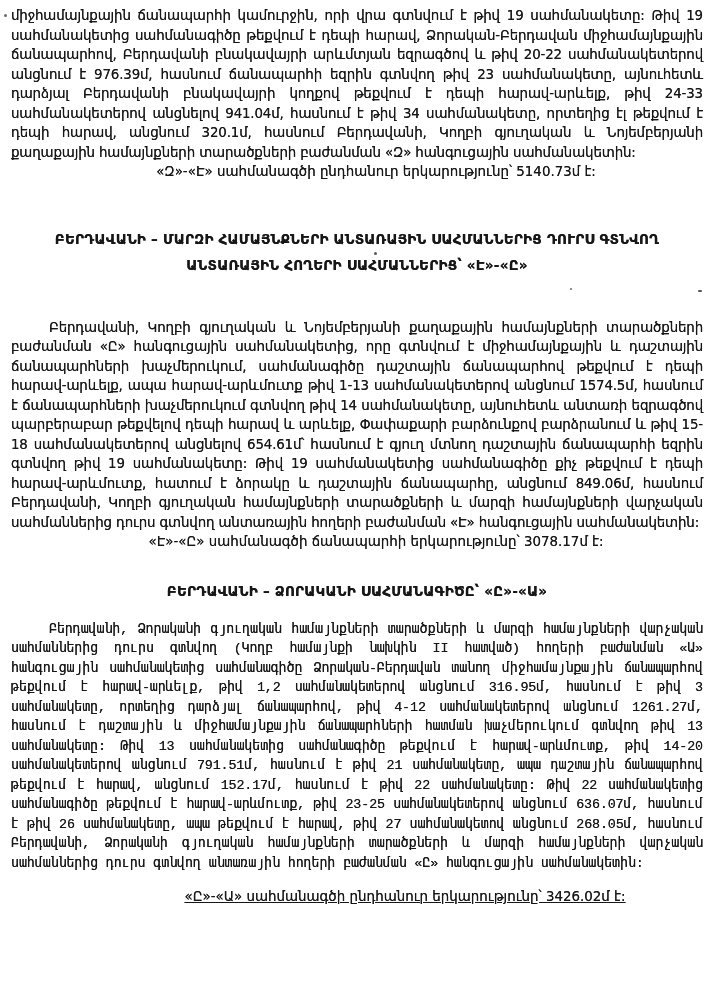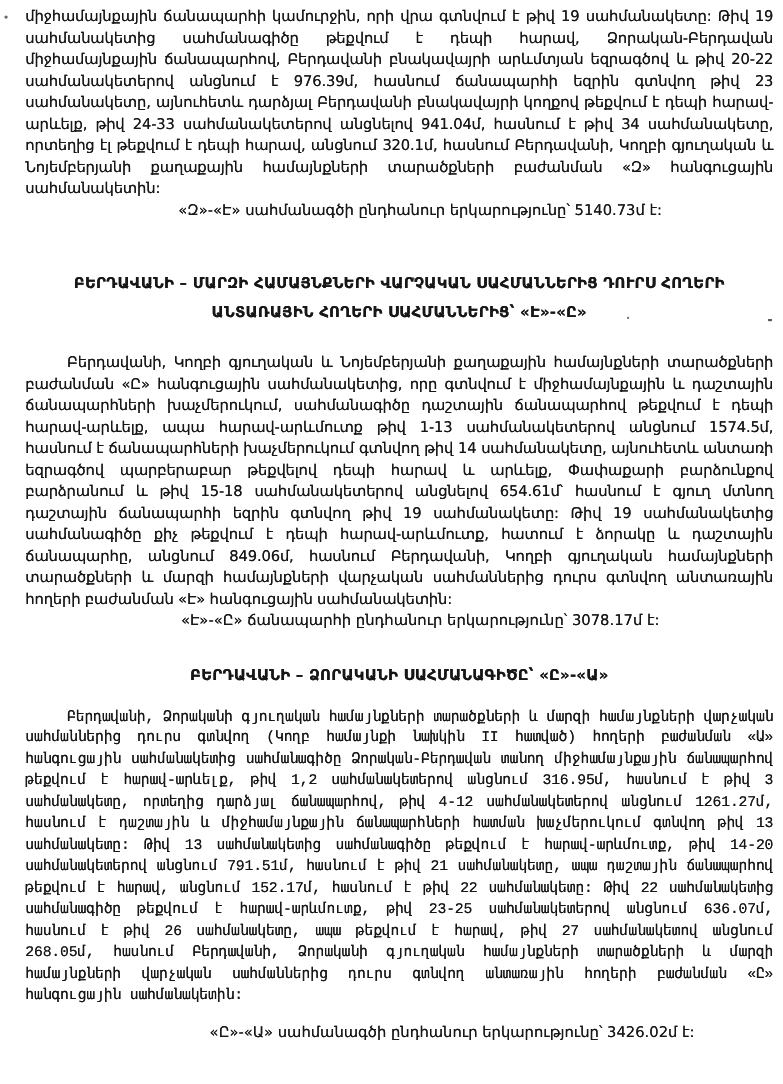--- a/index.html
+++ b/index.html
@@ -11,45 +11,45 @@
     width: 712px;
     height: 985px;
     overflow: hidden;
     position: relative;
     font-family: "DejaVu Sans", "Liberation Sans", sans-serif;
     color: #171717;
     
     text-shadow: 0 0 0.45px rgba(20,20,20,0.85);
   }
   .page {
-    padding: 6px 9px 0 23px;
+    padding: 6px 9px 0 11px;
   }
   .para {
     font-size: 13.4px;
     line-height: 19.5px;
     text-align: justify;
     letter-spacing: -0.15px;
   }
   .para.indent { text-indent: 38px; }
   .len-line {
     font-size: 13.4px;
     line-height: 19.5px;
     padding-left: 38px;
     text-align: center;
   }
-  .len-line.deep { padding-left: 96px; }
+  .len-line.deep { padding-left: 96px; text-decoration: underline; }
   .section-header {
     text-align: center;
     font-weight: bold;
     font-size: 13.6px;
     line-height: 26px;
     letter-spacing: 0.2px;
   }
   .gap-header1 { margin-top: 44px; }
-  .gap-para2   { margin-top: 24px; }
+  .gap-para2   { margin-top: 40px; }
   .gap-header2 { margin-top: 26px; }
   .gap-para3   { margin-top: 16px; font-family: Liberation Mono, monospace; }
   .gap-len3    { margin-top: 14px; }
   .speck {
     position: absolute;
     background: #2a2a2a;
     border-radius: 50%;
   }
   #speck-1 { left: 4px;   top: 14px;  width: 3px; height: 3px; opacity: .7; }
   #speck-2 { left: 374px; top: 252px; width: 3px; height: 3px; opacity: .8; }
@@ -59,27 +59,27 @@
 </head>
 <body>
 
 <div class="page">
 
   <div class="para">միջհամայնքային ճանապարհի կամուրջին, որի վրա գտնվում է թիվ 19 սահմանակետը: Թիվ 19 սահմանակետից սահմանագիծը թեքվում է դեպի հարավ, Ձորական-Բերդավան միջհամայնքային ճանապարհով, Բերդավանի բնակավայրի արևմտյան եզրագծով և թիվ 20-22 սահմանակետերով անցնում է 976.39մ, հասնում ճանապարհի եզրին գտնվող թիվ 23 սահմանակետը, այնուհետև դարձյալ Բերդավանի բնակավայրի կողքով թեքվում է դեպի հարավ-արևելք, թիվ 24-33 սահմանակետերով անցնելով 941.04մ, հասնում է թիվ 34 սահմանակետը, որտեղից էլ թեքվում է դեպի հարավ, անցնում 320.1մ, հասնում Բերդավանի, Կողբի գյուղական և Նոյեմբերյանի քաղաքային համայնքների տարածքների բաժանման «Զ» հանգուցային սահմանակետին:</div>
 
   <div class="len-line">«Զ»-«Է» սահմանագծի ընդհանուր երկարությունը՝  5140.73մ է:</div>
 
   <div class="section-header gap-header1">
-    <div>ԲԵՐԴԱՎԱՆԻ – ՄԱՐԶԻ ՀԱՄԱՅՆՔՆԵՐԻ ՎԱՐՉԱԿԱՆ ՍԱՀՄԱՆՆԵՐԻՑ ԴՈՒՐՍ ՀՈՂԵՐԻ</div>
+    <div>ԲԵՐԴԱՎԱՆԻ – ՄԱՐԶԻ ՀԱՄԱՅՆՔՆԵՐԻ ԱՆՏԱՌԱՅԻՆ ՍԱՀՄԱՆՆԵՐԻՑ ԴՈՒՐՍ ԳՏՆՎՈՂ</div>
     <div>ԱՆՏԱՌԱՅԻՆ ՀՈՂԵՐԻ ՍԱՀՄԱՆՆԵՐԻՑ՝  «Է»-«Ը»</div>
   </div>
 
   <div class="para indent gap-para2">Բերդավանի, Կողբի գյուղական և Նոյեմբերյանի քաղաքային համայնքների տարածքների բաժանման «Ը» հանգուցային սահմանակետից, որը գտնվում է միջհամայնքային և դաշտային ճանապարհների խաչմերուկում, սահմանագիծը դաշտային ճանապարհով թեքվում է դեպի հարավ-արևելք, ապա հարավ-արևմուտք թիվ 1-13 սահմանակետերով անցնում 1574.5մ, հասնում է ճանապարհների խաչմերուկում գտնվող թիվ 14 սահմանակետը, այնուհետև անտառի եզրագծով պարբերաբար թեքվելով դեպի հարավ և արևելք, Փափաքարի բարձունքով բարձրանում և թիվ 15-18 սահմանակետերով անցնելով 654.61մ՝ հասնում է գյուղ մտնող դաշտային ճանապարհի եզրին գտնվող թիվ 19 սահմանակետը: Թիվ 19 սահմանակետից սահմանագիծը քիչ թեքվում է դեպի հարավ-արևմուտք, հատում է ձորակը և դաշտային ճանապարհը, անցնում 849.06մ, հասնում Բերդավանի, Կողբի գյուղական համայնքների տարածքների և մարզի համայնքների վարչական սահմաններից դուրս գտնվող անտառային հողերի բաժանման «Է» հանգուցային սահմանակետին:</div>
 
-  <div class="len-line">«Է»-«Ը» ճանապարհի ընդհանուր երկարությունը՝  3078.17մ է:</div>
+  <div class="len-line">«Է»-«Ը» սահմանագծի ճանապարհի երկարությունը՝  3078.17մ է:</div>
 
   <div class="section-header gap-header2">ԲԵՐԴԱՎԱՆԻ – ՁՈՐԱԿԱՆԻ ՍԱՀՄԱՆԱԳԻԾԸ՝  «Ը»-«Ա»</div>
 
   <div class="para indent gap-para3">Բերդավանի, Ձորականի գյուղական համայնքների տարածքների և մարզի համայնքների վարչական սահմաններից դուրս գտնվող (Կողբ համայնքի նախկին II հատված) հողերի բաժանման «Ա» հանգուցային սահմանակետից սահմանագիծը Ձորական-Բերդավան տանող միջհամայնքային ճանապարհով թեքվում է հարավ-արևելք, թիվ 1,2 սահմանակետերով անցնում 316.95մ, հասնում է թիվ 3 սահմանակետը, որտեղից դարձյալ ճանապարհով, թիվ 4-12 սահմանակետերով անցնում 1261.27մ, հասնում է դաշտային և միջհամայնքային ճանապարհների հատման խաչմերուկում գտնվող թիվ 13 սահմանակետը: Թիվ 13 սահմանակետից սահմանագիծը թեքվում է հարավ-արևմուտք, թիվ 14-20 սահմանակետերով անցնում 791.51մ, հասնում է թիվ 21 սահմանակետը, ապա դաշտային ճանապարհով թեքվում է հարավ, անցնում 152.17մ, հասնում է թիվ 22 սահմանակետը: Թիվ 22 սահմանակետից սահմանագիծը թեքվում է հարավ-արևմուտք, թիվ 23-25 սահմանակետերով անցնում 636.07մ, հասնում է թիվ 26 սահմանակետը, ապա թեքվում է հարավ, թիվ 27 սահմանակետով անցնում 268.05մ, հասնում Բերդավանի, Ձորականի գյուղական համայնքների տարածքների և մարզի համայնքների վարչական սահմաններից դուրս գտնվող անտառային հողերի բաժանման «Ը» հանգուցային սահմանակետին:</div>
 
   <div class="len-line deep gap-len3">«Ը»-«Ա» սահմանագծի ընդհանուր երկարությունը՝ 3426.02մ է:</div>
 
 </div>
 
 <div class="speck" id="speck-1"></div>

